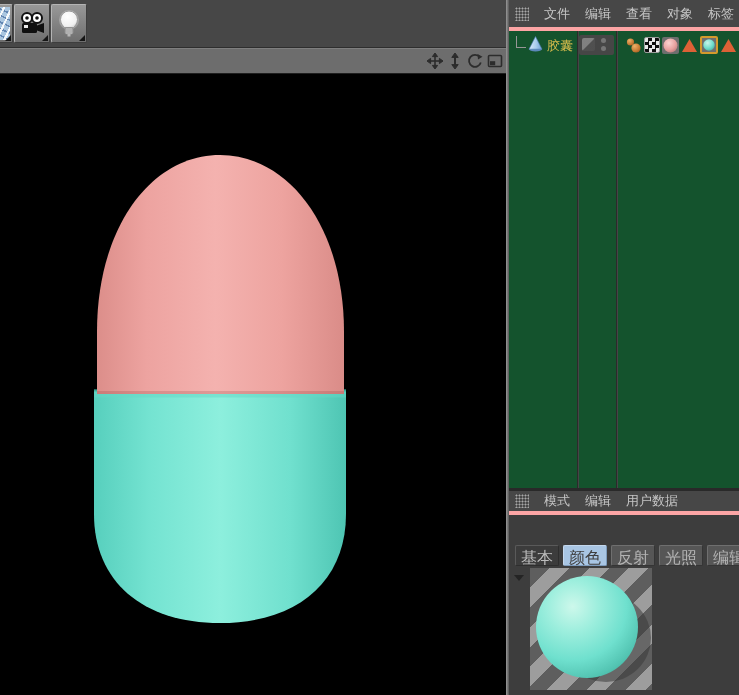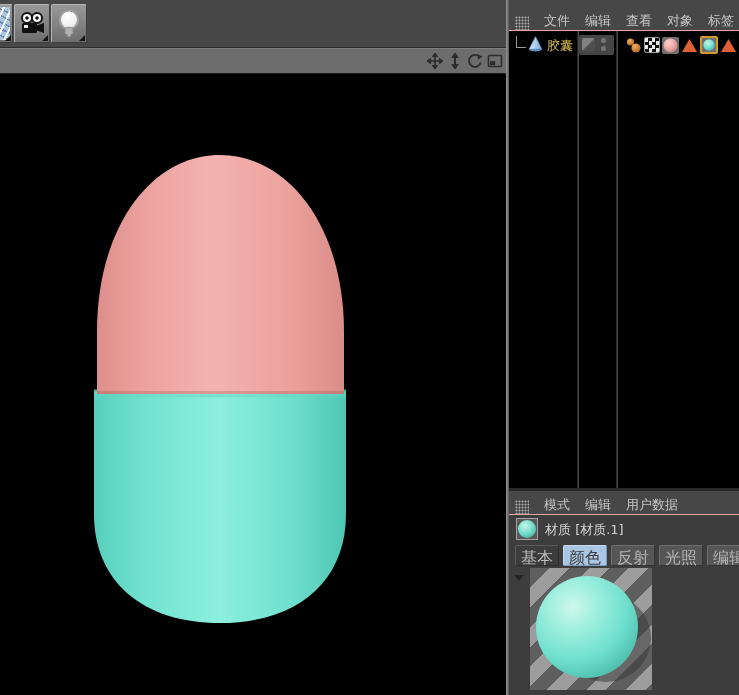--- a/index.html
+++ b/index.html
@@ -33,29 +33,29 @@
   
   #viewport { position:absolute; left:0; top:74px; width:508px; height:621px; background:#000; }
 
   
   #panel-divider { position:absolute; left:506px; top:0; width:3px; height:695px;
     background:linear-gradient(90deg,#9a9a9a,#565656); }
 
   
   #right-panel { position:absolute; left:509px; top:0; width:230px; height:695px; background:#3d3d3d; overflow:hidden; }
 
-  .menubar { display:flex; align-items:flex-end; gap:15px; padding-left:6px;
-    background:#474747; border-bottom:1px solid #fca5a5; overflow:hidden; white-space:nowrap; }
+  .menubar { display:flex; align-items:center; gap:15px; padding-left:6px;
+    background:#474747; border-bottom:4px solid #fca5a5; overflow:hidden; white-space:nowrap; }
   .menubar .menu-item { font-size:13px; color:#c6c6c6; flex:0 0 auto; }
   .grip { width:14px; height:14px; flex:0 0 auto;
     background-image:radial-gradient(#a8a8a8 0.9px, transparent 1.1px);
     background-size:3px 3px; background-position:0 0; }
 
   #om-menubar { position:absolute; left:0; top:0; width:230px; height:31px; }
-  #om-tree { position:absolute; left:0; top:31px; width:230px; height:457px; background:#000000; }
+  #om-tree { position:absolute; left:0; top:31px; width:230px; height:457px; background:#14532d; }
   .col-sep { position:absolute; top:0; bottom:0; width:1px; background:#2b2b2b; box-shadow:1px 0 0 #464646; }
   #col-sep-1 { left:68px; } #col-sep-2 { left:107px; }
 
   #object-row { position:absolute; left:0; top:2px; width:230px; height:24px; }
   #branch { position:absolute; left:7px; top:3px; width:10px; height:12px;
     border-left:1px solid #969696; border-bottom:1px solid #969696; }
   #obj-icon { position:absolute; left:18px; top:2px; }
   #obj-name { position:absolute; left:38px; top:4px; font-size:13px; color:#d8bc4c; }
   #vis-cell { position:absolute; left:70px; top:2px; width:35px; height:20px;
     background:#464646; border-radius:2px; }
@@ -293,28 +293,20 @@
     <div id="am-sep"></div>
 
     <div id="am-section">
       <div id="am-menubar" class="menubar">
         <div class="grip"></div>
         <span class="menu-item">模式</span>
         <span class="menu-item">编辑</span>
         <span class="menu-item">用户数据</span>
       </div>
 
-      <div id="material-row">
-        <div id="mat-icon">
-          <svg viewBox="0 0 20 20" width="20" height="20">
-            <circle cx="10" cy="10" r="9" fill="url(#tealBall)"></circle>
-          </svg>
-        </div>
-        <span id="mat-label">材质 [材质.1]</span>
-      </div>
 
       <div id="tab-row">
         <span class="tab dark">基本</span>
         <span class="tab active">颜色</span>
         <span class="tab">反射</span>
         <span class="tab">光照</span>
         <span class="tab">编辑</span>
         <span class="tab">指定</span>
       </div>
 

